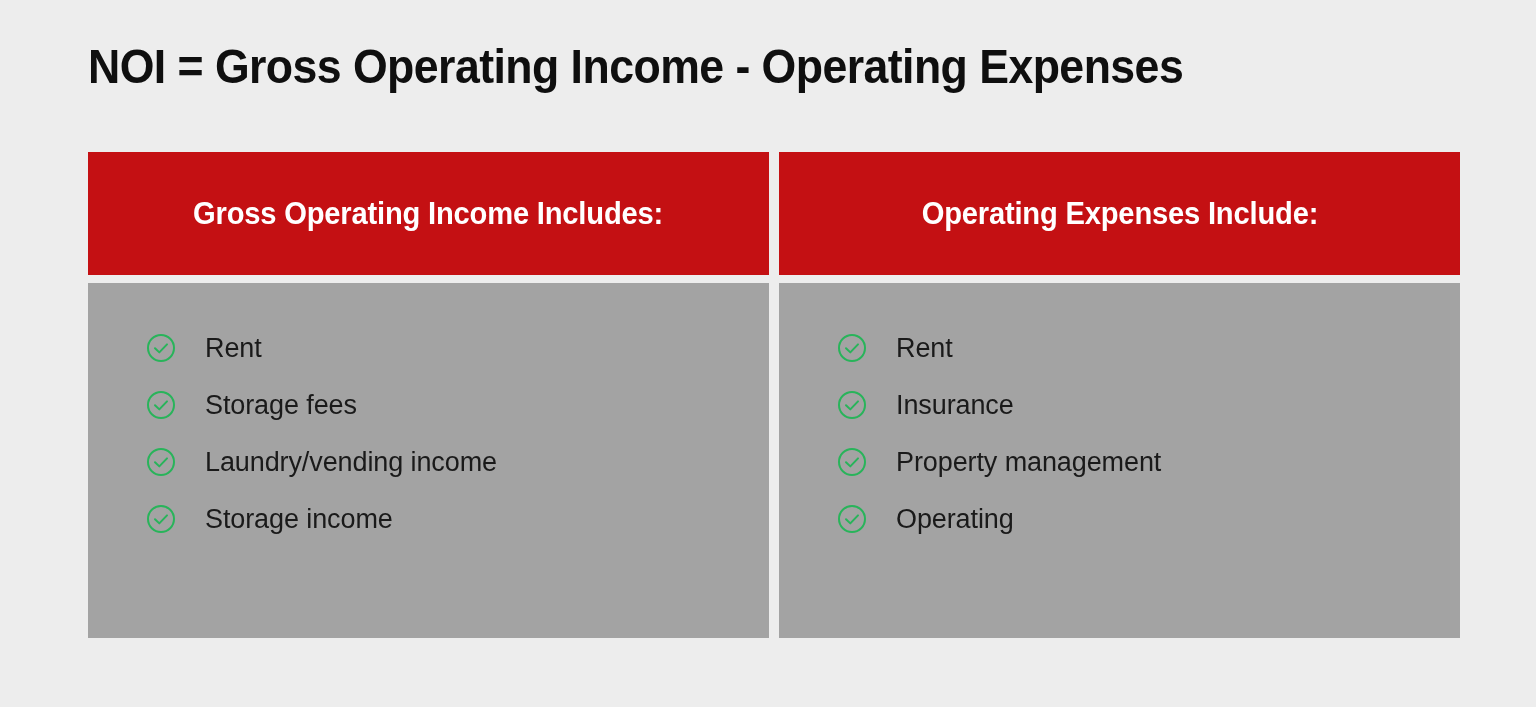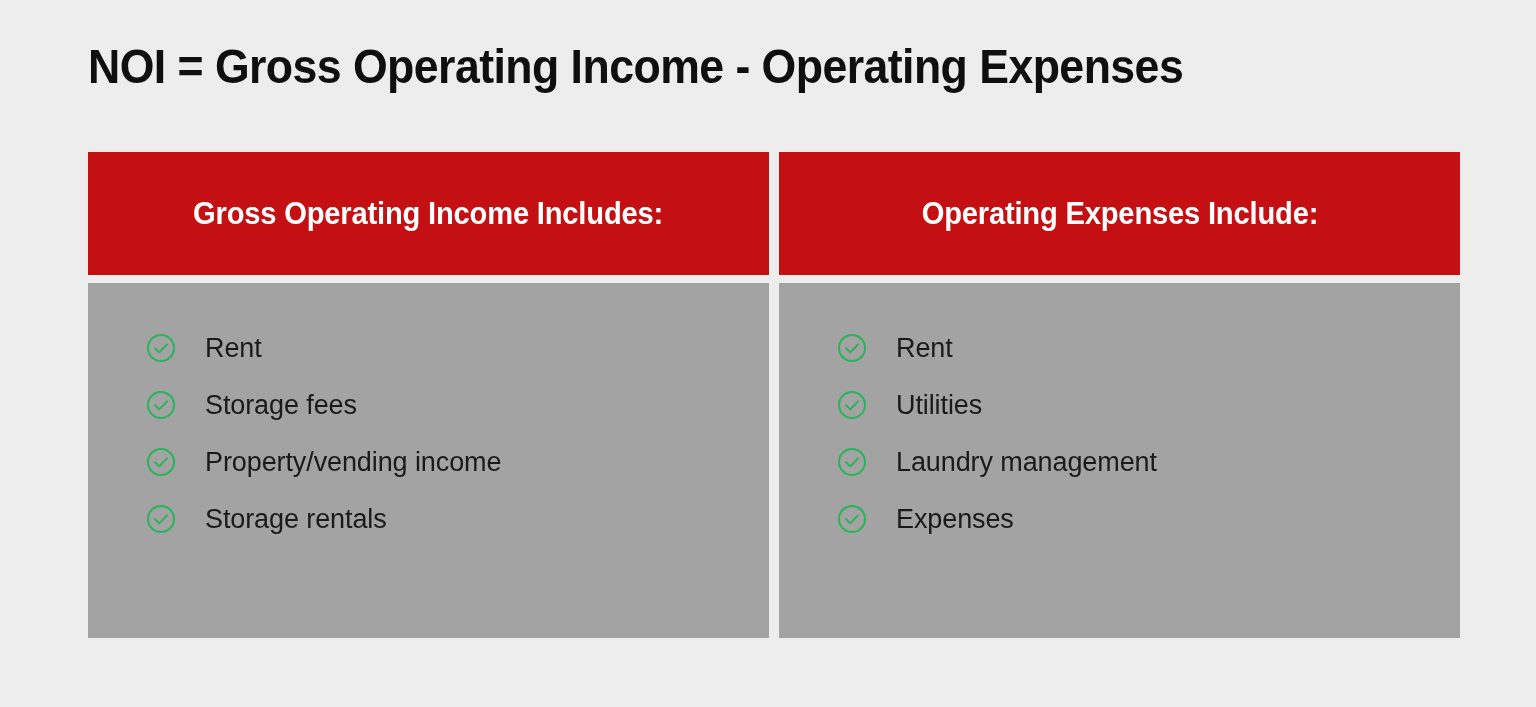--- a/index.html
+++ b/index.html
@@ -127,28 +127,28 @@
               <circle cx="15" cy="15" r="13" fill="none" stroke="#28b45a" stroke-width="2"></circle>
               <path d="M9 15.2 L13.3 19.4 L21 11.4" fill="none" stroke="#28b45a" stroke-width="2" stroke-linecap="round" stroke-linejoin="round"></path>
             </svg>
             <span class="item-label">Storage fees</span>
           </li>
           <li class="item">
             <svg class="check-icon" viewBox="0 0 30 30">
               <circle cx="15" cy="15" r="13" fill="none" stroke="#28b45a" stroke-width="2"></circle>
               <path d="M9 15.2 L13.3 19.4 L21 11.4" fill="none" stroke="#28b45a" stroke-width="2" stroke-linecap="round" stroke-linejoin="round"></path>
             </svg>
-            <span class="item-label">Property/vending income</span>
+            <span class="item-label">Laundry/vending income</span>
           </li>
           <li class="item">
             <svg class="check-icon" viewBox="0 0 30 30">
               <circle cx="15" cy="15" r="13" fill="none" stroke="#28b45a" stroke-width="2"></circle>
               <path d="M9 15.2 L13.3 19.4 L21 11.4" fill="none" stroke="#28b45a" stroke-width="2" stroke-linecap="round" stroke-linejoin="round"></path>
             </svg>
-            <span class="item-label">Storage rentals</span>
+            <span class="item-label">Storage income</span>
           </li>
         </ul>
       </div>
     </div>
 
     <div class="card">
       <div class="card-header">
         <span class="card-header-text">Operating Expenses Include:</span>
       </div>
       <div class="card-body">
@@ -158,34 +158,34 @@
               <circle cx="15" cy="15" r="13" fill="none" stroke="#28b45a" stroke-width="2"></circle>
               <path d="M9 15.2 L13.3 19.4 L21 11.4" fill="none" stroke="#28b45a" stroke-width="2" stroke-linecap="round" stroke-linejoin="round"></path>
             </svg>
             <span class="item-label">Rent</span>
           </li>
           <li class="item">
             <svg class="check-icon" viewBox="0 0 30 30">
               <circle cx="15" cy="15" r="13" fill="none" stroke="#28b45a" stroke-width="2"></circle>
               <path d="M9 15.2 L13.3 19.4 L21 11.4" fill="none" stroke="#28b45a" stroke-width="2" stroke-linecap="round" stroke-linejoin="round"></path>
             </svg>
-            <span class="item-label">Utilities</span>
+            <span class="item-label">Insurance</span>
           </li>
           <li class="item">
             <svg class="check-icon" viewBox="0 0 30 30">
               <circle cx="15" cy="15" r="13" fill="none" stroke="#28b45a" stroke-width="2"></circle>
               <path d="M9 15.2 L13.3 19.4 L21 11.4" fill="none" stroke="#28b45a" stroke-width="2" stroke-linecap="round" stroke-linejoin="round"></path>
             </svg>
-            <span class="item-label">Laundry management</span>
+            <span class="item-label">Property management</span>
           </li>
           <li class="item">
             <svg class="check-icon" viewBox="0 0 30 30">
               <circle cx="15" cy="15" r="13" fill="none" stroke="#28b45a" stroke-width="2"></circle>
               <path d="M9 15.2 L13.3 19.4 L21 11.4" fill="none" stroke="#28b45a" stroke-width="2" stroke-linecap="round" stroke-linejoin="round"></path>
             </svg>
-            <span class="item-label">Expenses</span>
+            <span class="item-label">Operating</span>
           </li>
         </ul>
       </div>
     </div>
 
   </div>
 </div>
 
 </body></html>

